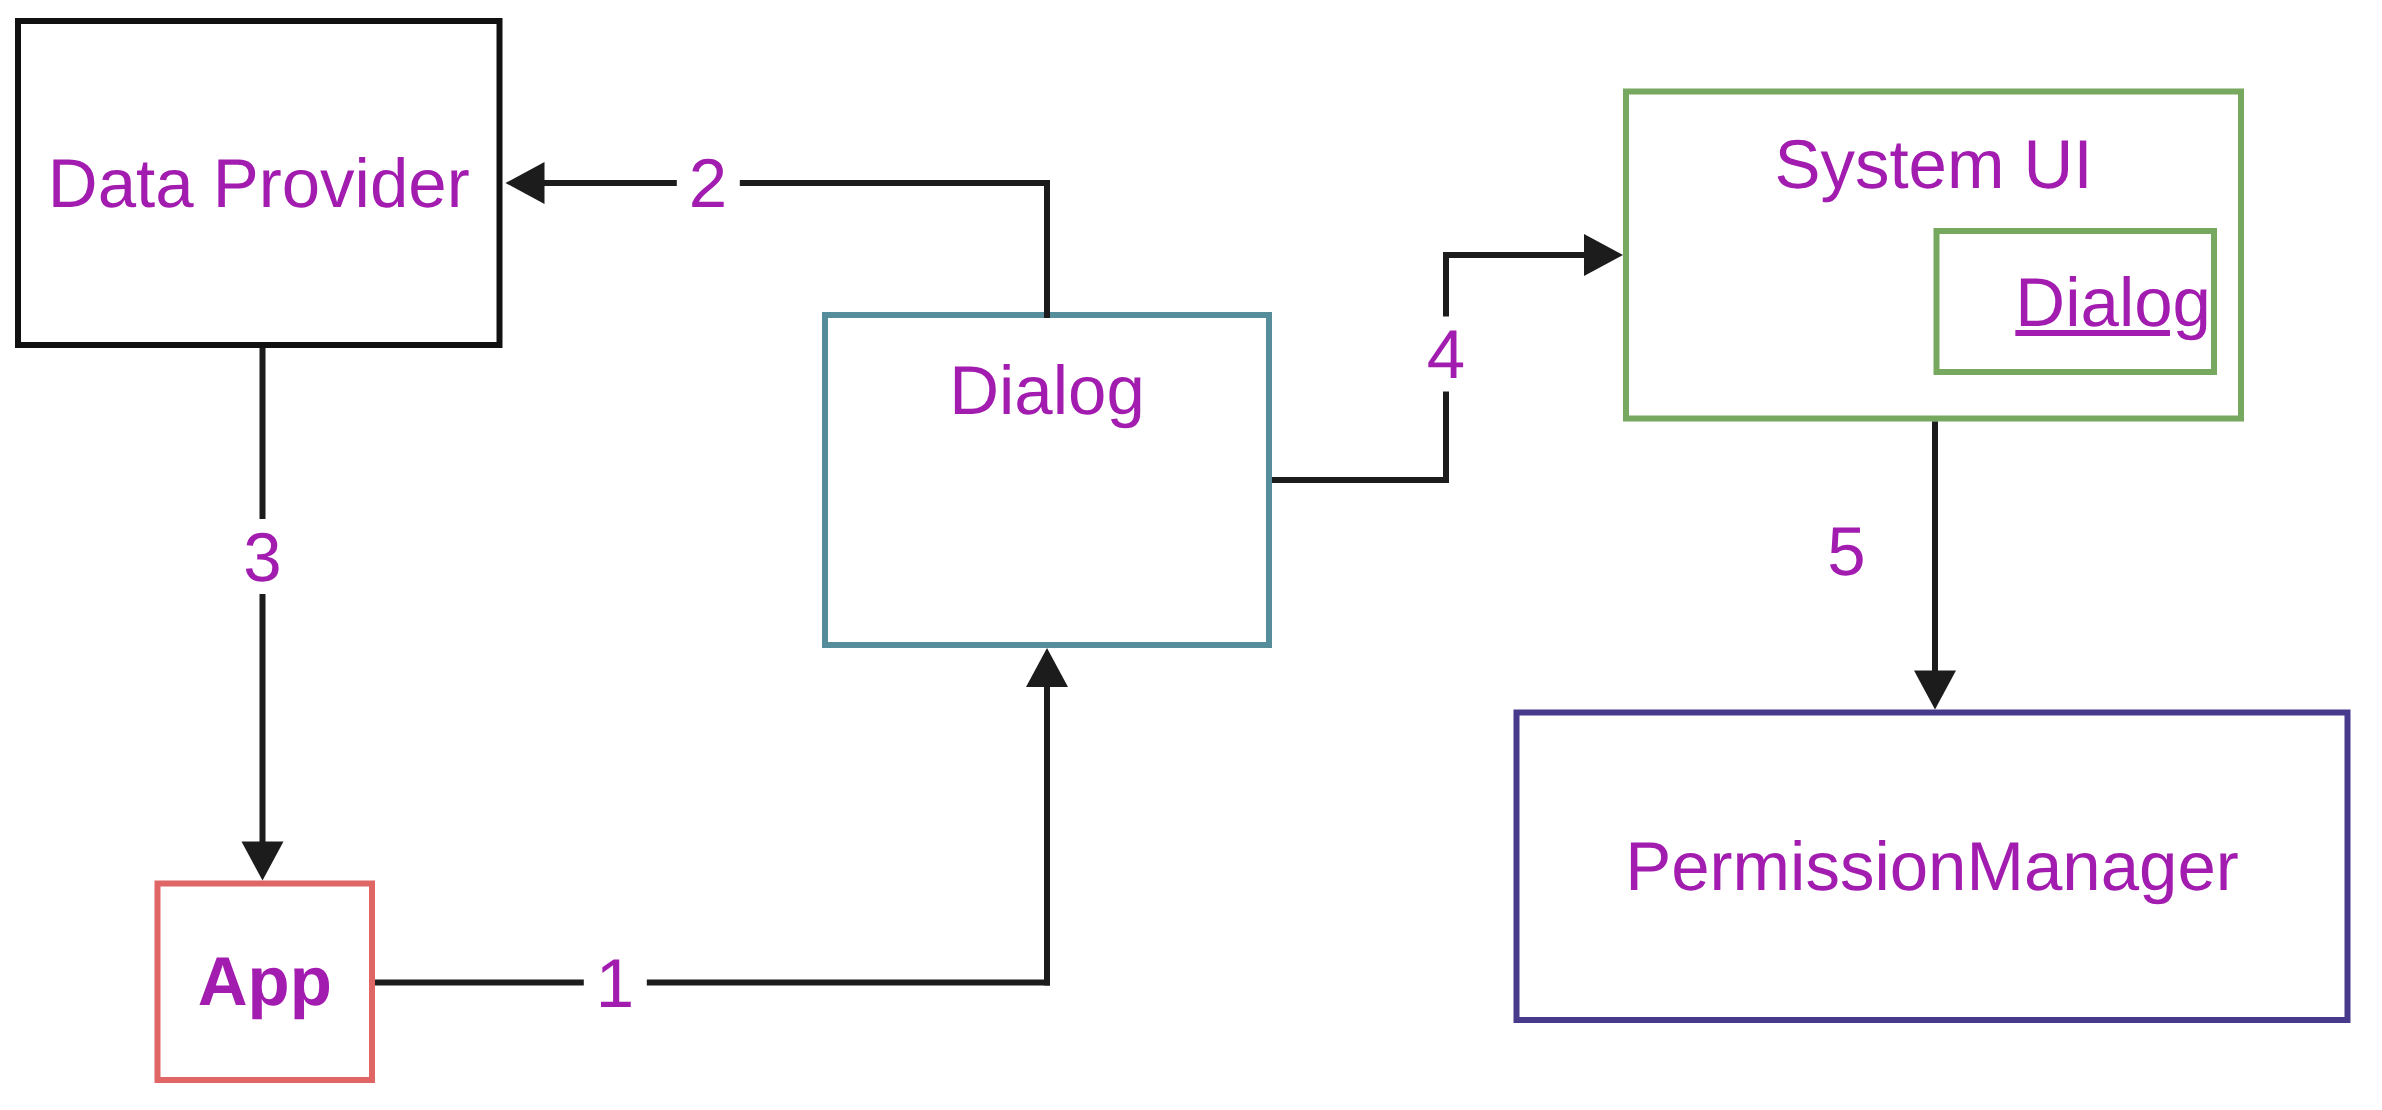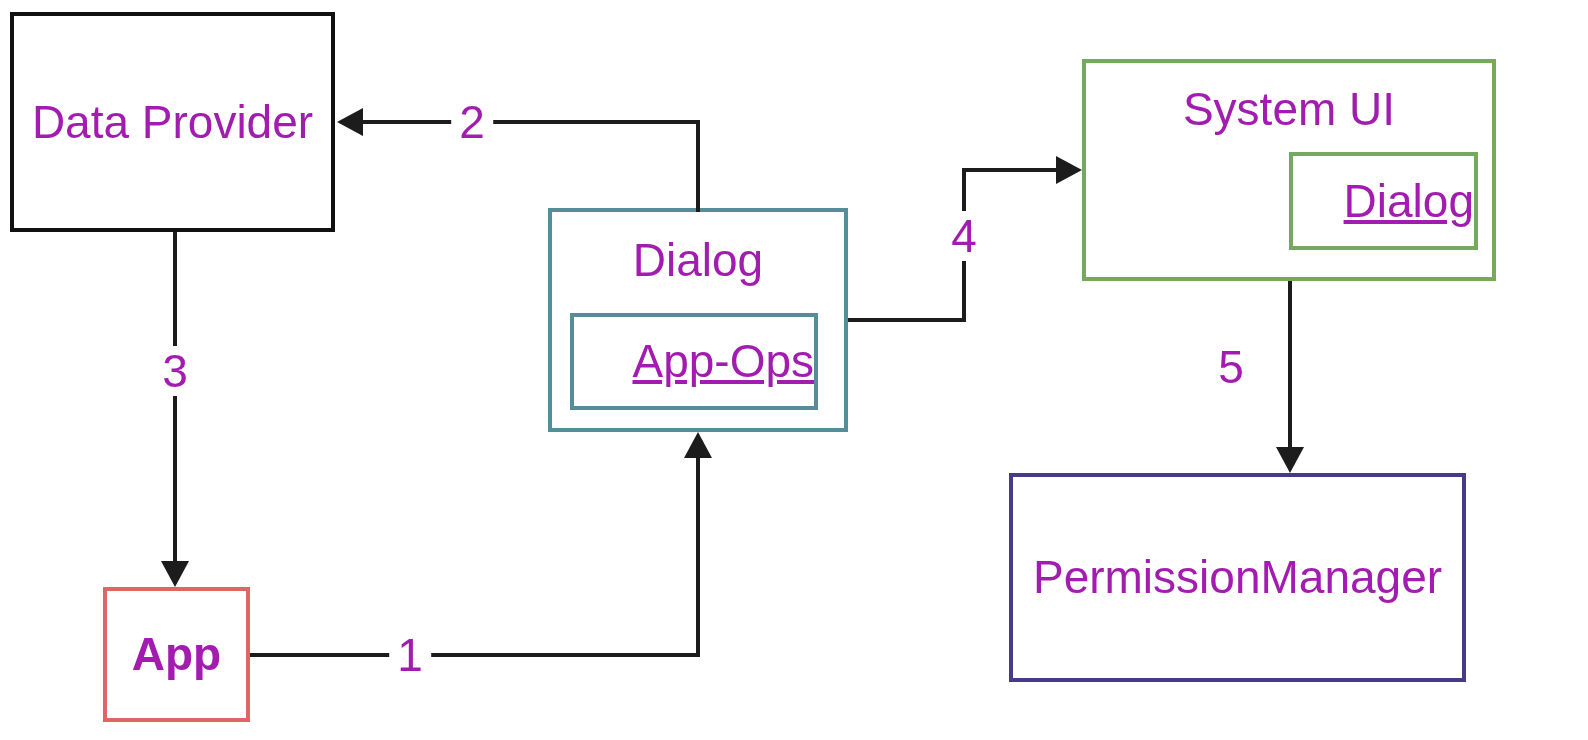--- a/index.html
+++ b/index.html
@@ -38,21 +38,21 @@
     font-size: 46px;
     white-space: nowrap;
     text-decoration: underline;
   }
   .node--data-provider { left: 10px;  top: 12px;  width: 325px; height: 220px; border-color: #111111; }
   .node--app           { left: 103px; top: 587px; width: 147px; height: 135px; border-color: #e06666; font-weight: bold; }
   .node--system        { left: 548px; top: 208px; width: 300px; height: 224px; border-color: #568d9b; }
   .inner--app-ops      { left: 18px;  top: 101px; width: 248px; height: 97px;  border-color: #568d9b; }
   .node--system-ui     { left: 1082px; top: 59px; width: 414px; height: 222px; border-color: #76a85f; }
   .inner--dialog       { left: 203px; top: 89px;  width: 189px; height: 98px;  border-color: #76a85f; }
-  .node--permission-manager { left: 1009px; top: 473px; width: 457px; height: 209px; border-color: #473a8c; }
+  .node--permission-manager { left: 1009px; top: 473px; width: 558px; height: 209px; border-color: #473a8c; }
   .label--system    { top: 22px; }
   .label--system-ui { top: 20px; }
 
   .hline, .vline { position: absolute; background: #1c1c1c; }
   .hline { height: 4px; }
   .vline { width: 4px; }
 
   .arrowhead { position: absolute; width: 0; height: 0; }
   .arrow-up    { border-left: 14px solid transparent; border-right: 14px solid transparent; border-bottom: 26px solid #1c1c1c; }
   .arrow-down  { border-left: 14px solid transparent; border-right: 14px solid transparent; border-top: 26px solid #1c1c1c; }
@@ -77,23 +77,20 @@
   <div class="node center node--data-provider">
     <span>Data Provider</span>
   </div>
 
   <div class="node center node--app">
     <span>App</span>
   </div>
 
   <div class="node node--system">
     <div class="node-label-top label--system">Dialog</div>
-    <div class="inner-node inner--app-ops">
-      <span>App-Ops</span>
-    </div>
   </div>
 
   <div class="node node--system-ui">
     <div class="node-label-top label--system-ui">System UI</div>
     <div class="inner-node inner--dialog">
       <span>Dialog</span>
     </div>
   </div>
 
   <div class="node center node--permission-manager">

